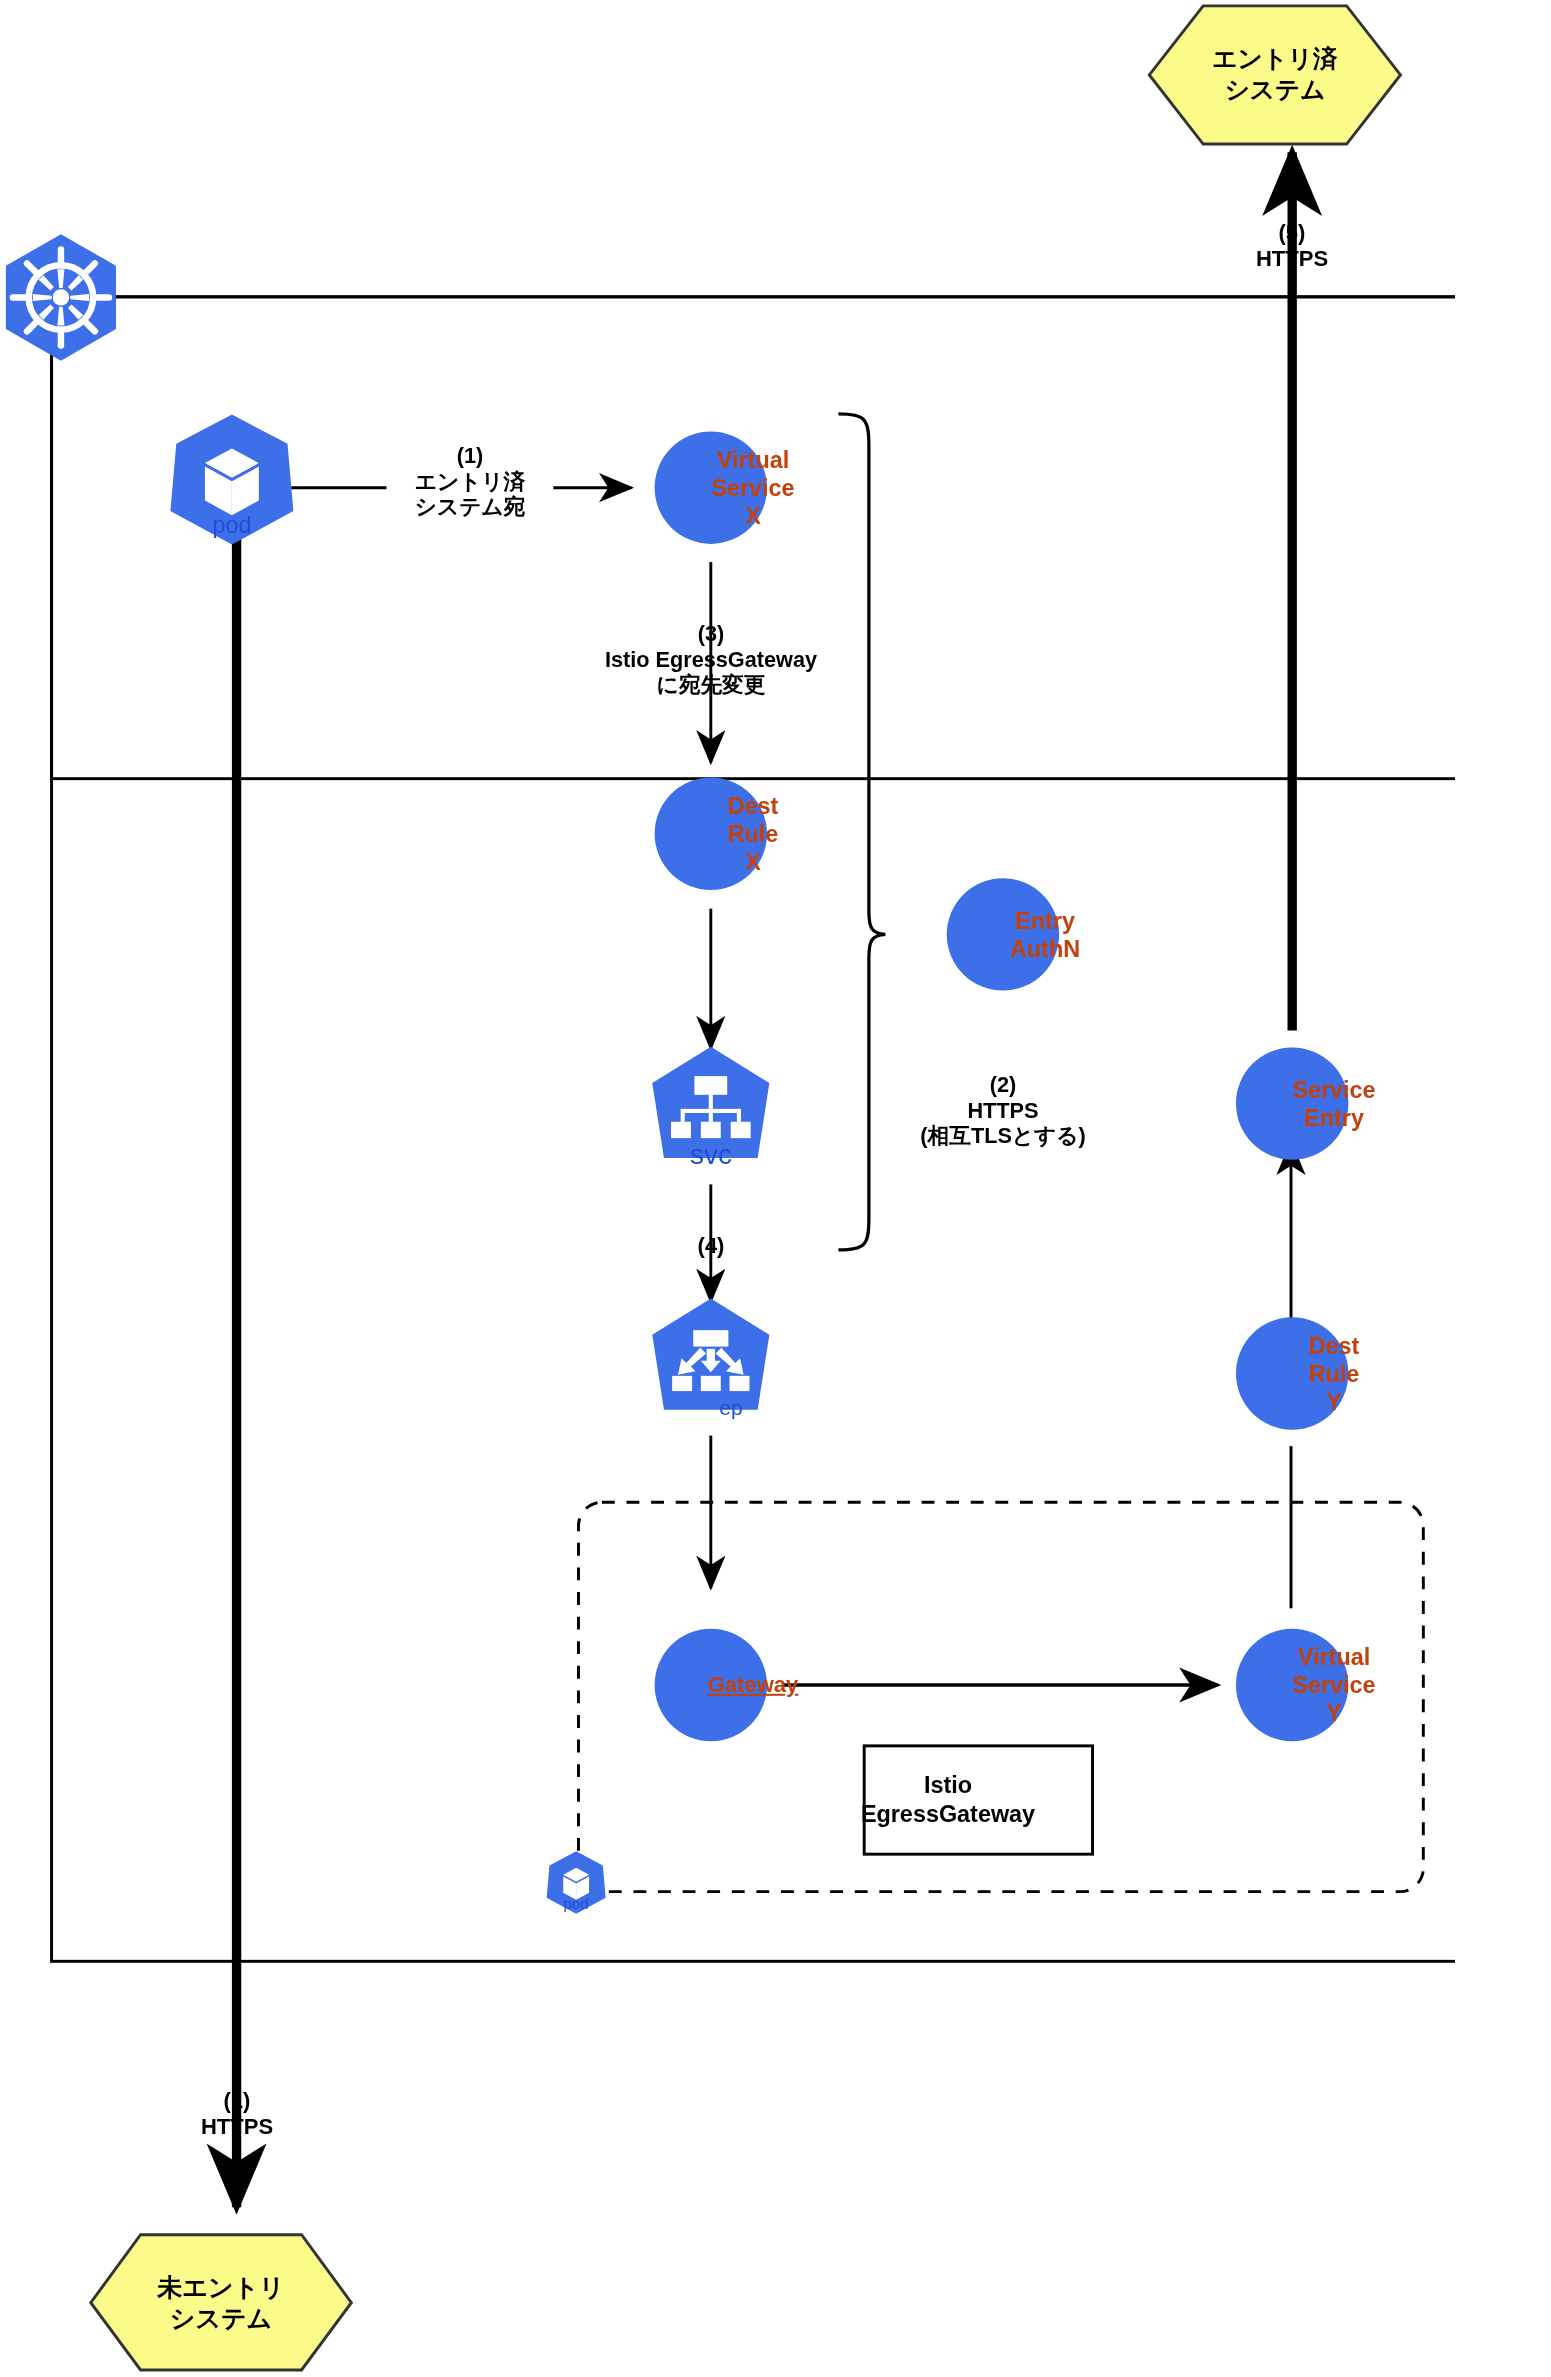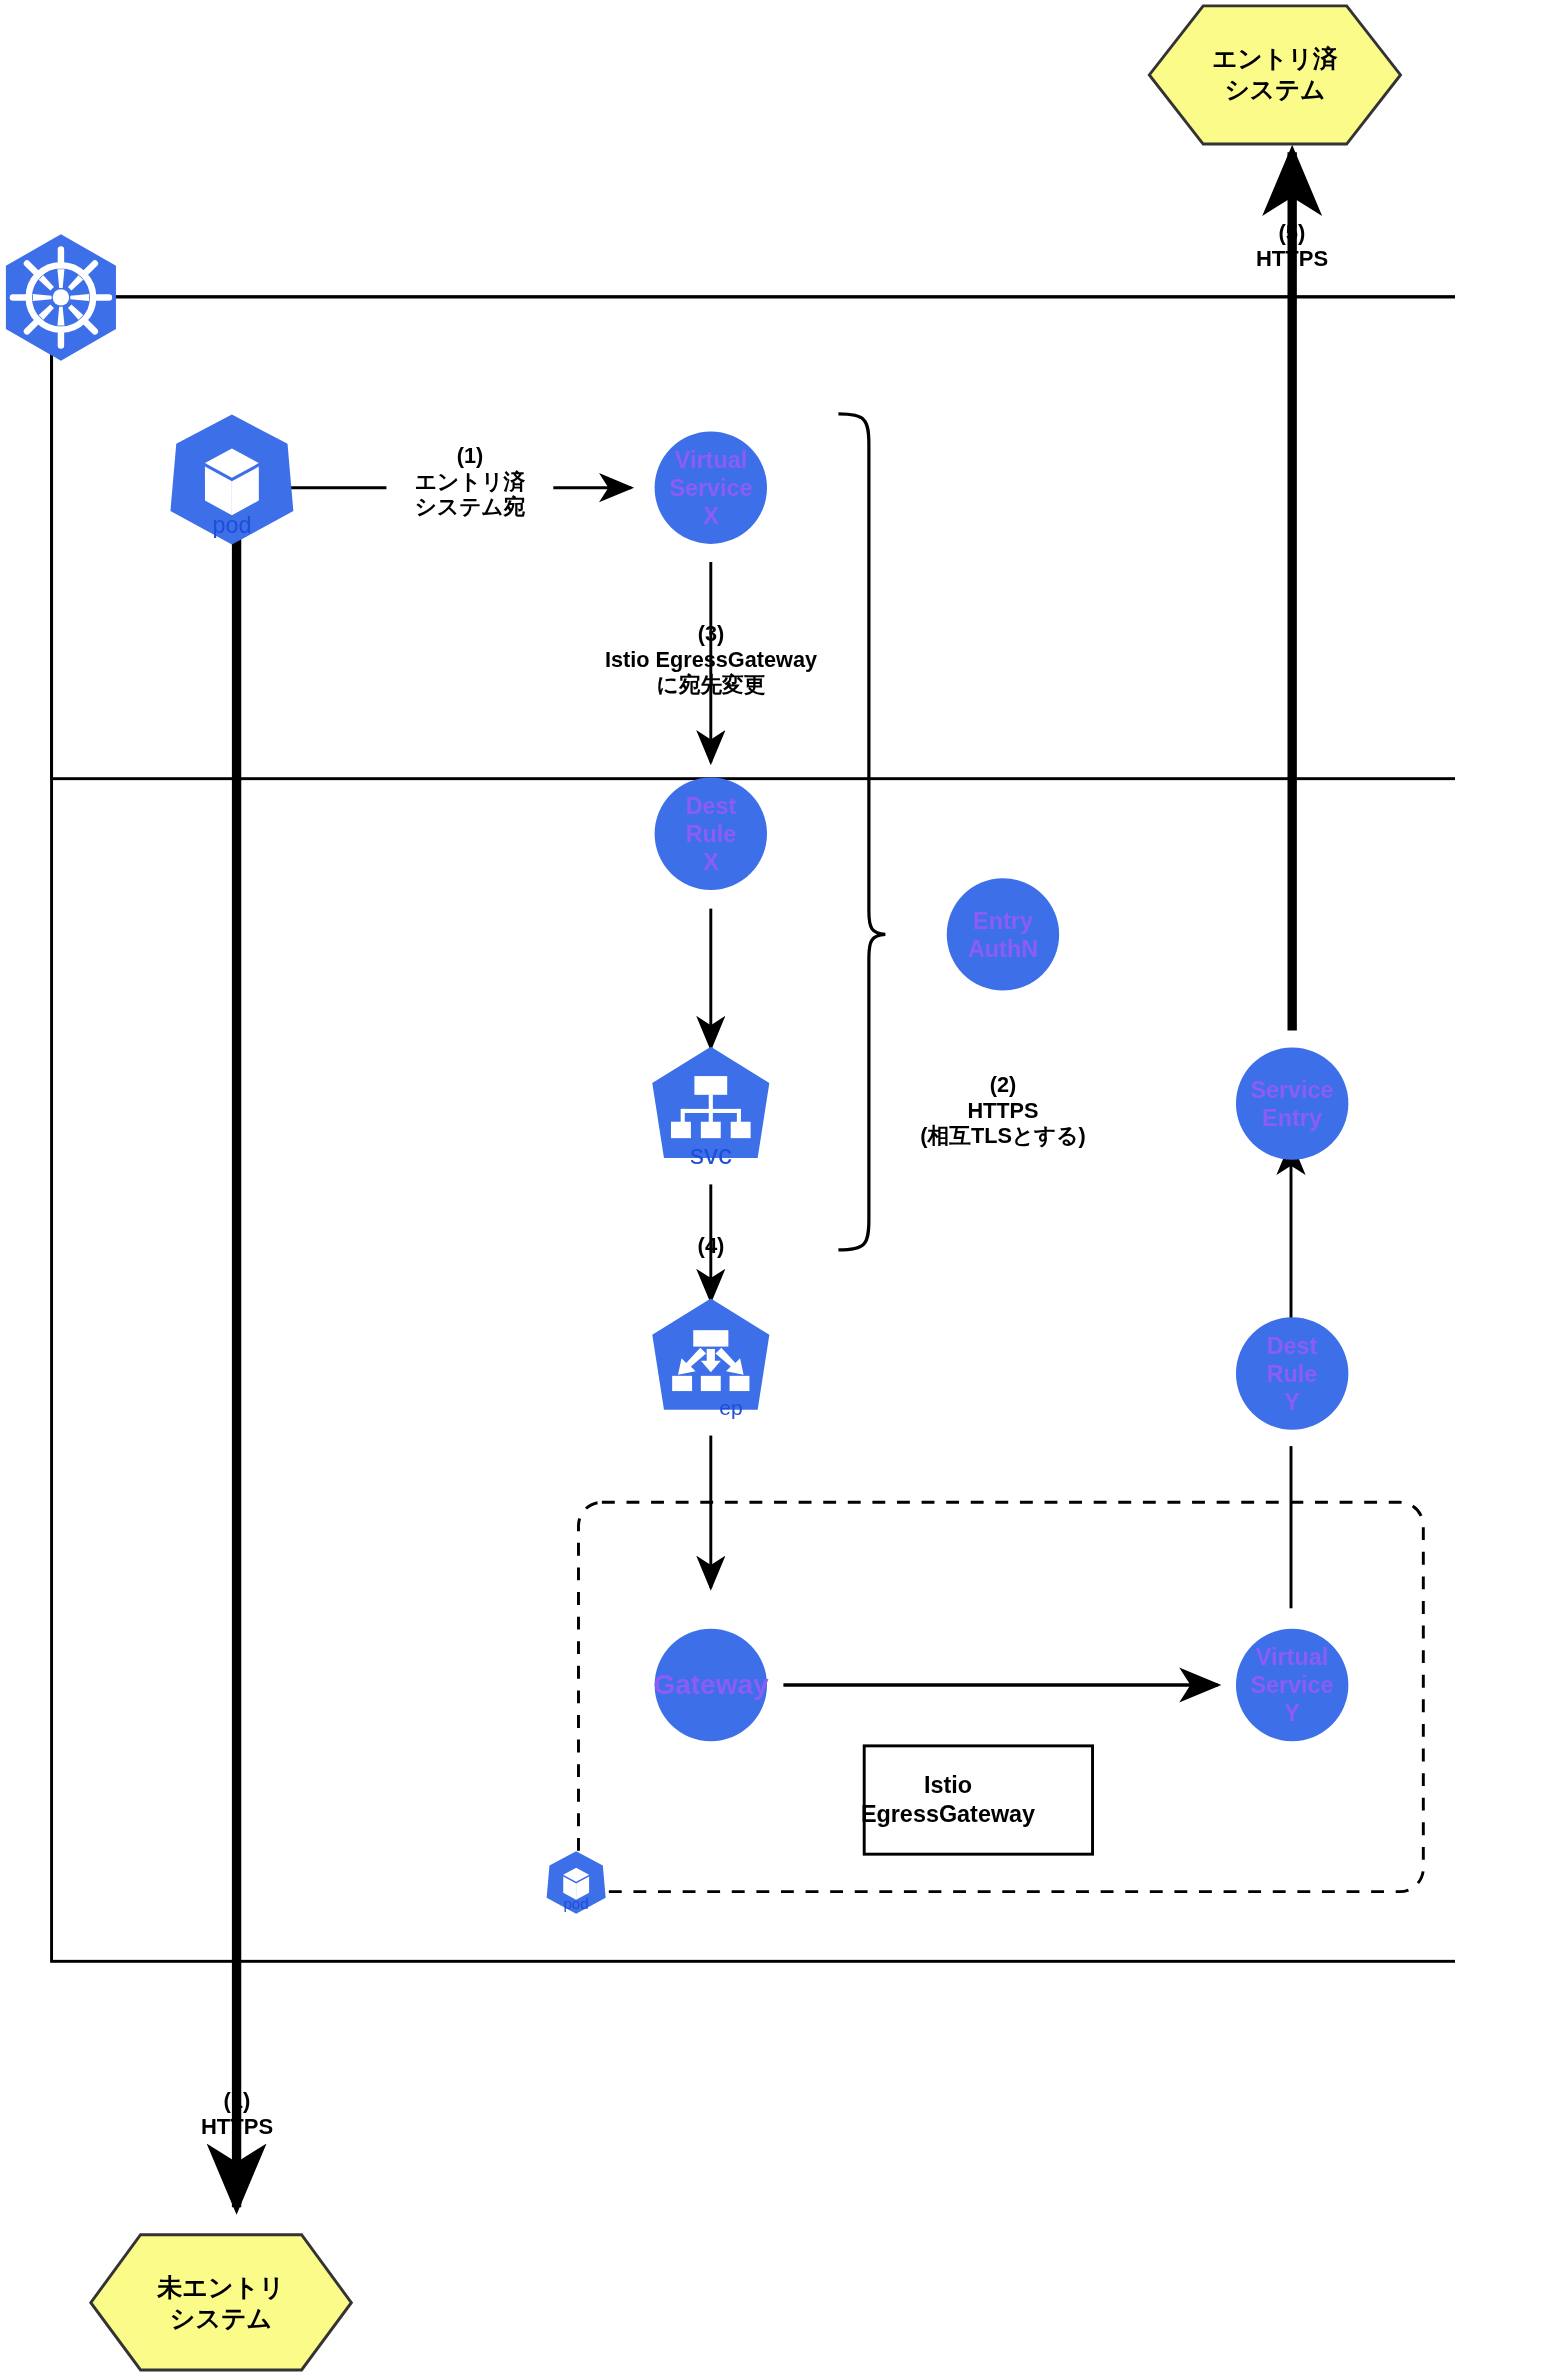--- a/index.html
+++ b/index.html
@@ -1,23 +1,23 @@
 <!DOCTYPE html>
 <html style="font-size:9.4px"><head>
 <meta charset="utf-8">
 <style>
   html,body{margin:0;padding:0;background:#ffffff;}
   body{font-family:"Liberation Sans","DejaVu Sans",sans-serif;}
   #stage{position:relative;width:1455px;height:2377px;background:#fff;overflow:hidden;}
   svg.layer{position:absolute;left:0;top:0;width:1551px;height:2377px;overflow:visible;}
   .lbl{position:absolute;color:#000;font-weight:bold;text-align:center;line-height:1.18;
        white-space:pre;transform:translate(-50%,-50%);font-family:"Liberation Sans","DejaVu Sans",sans-serif;}
-  .nodetext{position:absolute;color:#8b5cf6;font-weight:bold;text-align:center;line-height:1.2;
+  .nodetext{position:absolute;color:#c2410c;font-weight:bold;text-align:center;line-height:1.2;
        white-space:pre;transform:translate(-50%,-50%);pointer-events:none;
-       font-family:"Liberation Sans","DejaVu Sans",sans-serif;}
+       font-family:"Liberation Sans","DejaVu Sans",sans-serif;margin-left:42px;}
   .hexText{position:absolute;color:#000;font-weight:bold;text-align:center;line-height:1.25;
        white-space:pre;transform:translate(-50%,-50%);font-family:"Liberation Sans","DejaVu Sans",sans-serif;}
   .boxText{position:absolute;color:#000;font-weight:bold;text-align:center;line-height:1.25;
        white-space:pre;transform:translate(-50%,-50%);font-family:"Liberation Sans","DejaVu Sans",sans-serif;}
   .k8scap{position:absolute;color:#1d4ed8;text-align:left;white-space:pre;
        transform:translate(-50%,-50%);font-family:"Liberation Sans","DejaVu Sans",sans-serif;}
 </style>
 </head>
 <body>
 
@@ -195,21 +195,21 @@
 Entry</div>
 
   <div class="nodetext" style="left:1292px;top:1374px;font-size:23.4px;">Dest
 Rule
 Y</div>
 
   <div class="nodetext" style="left:1292px;top:1685px;font-size:23.4px;">Virtual
 Service
 Y</div>
 
-  <div class="nodetext" style="left:711px;top:1685px;font-size:28px;">Gateway</div>
+  <div class="nodetext" style="left:711px;top:1685px;font-size:22px;text-decoration:underline;">Gateway</div>
 
   <div class="boxText" style="left:948px;top:1800px;font-size:23.4px;">Istio
 EgressGateway</div>
 
   <div class="k8scap" style="left:576px;top:1903px;font-size:15px;">pod</div>
 
   <div class="lbl" style="left:237px;top:2114px;font-size:22px;">(1)
 HTTPS</div>
 
   <div class="hexText" style="left:221px;top:2303px;font-size:25px;">未エントリ

